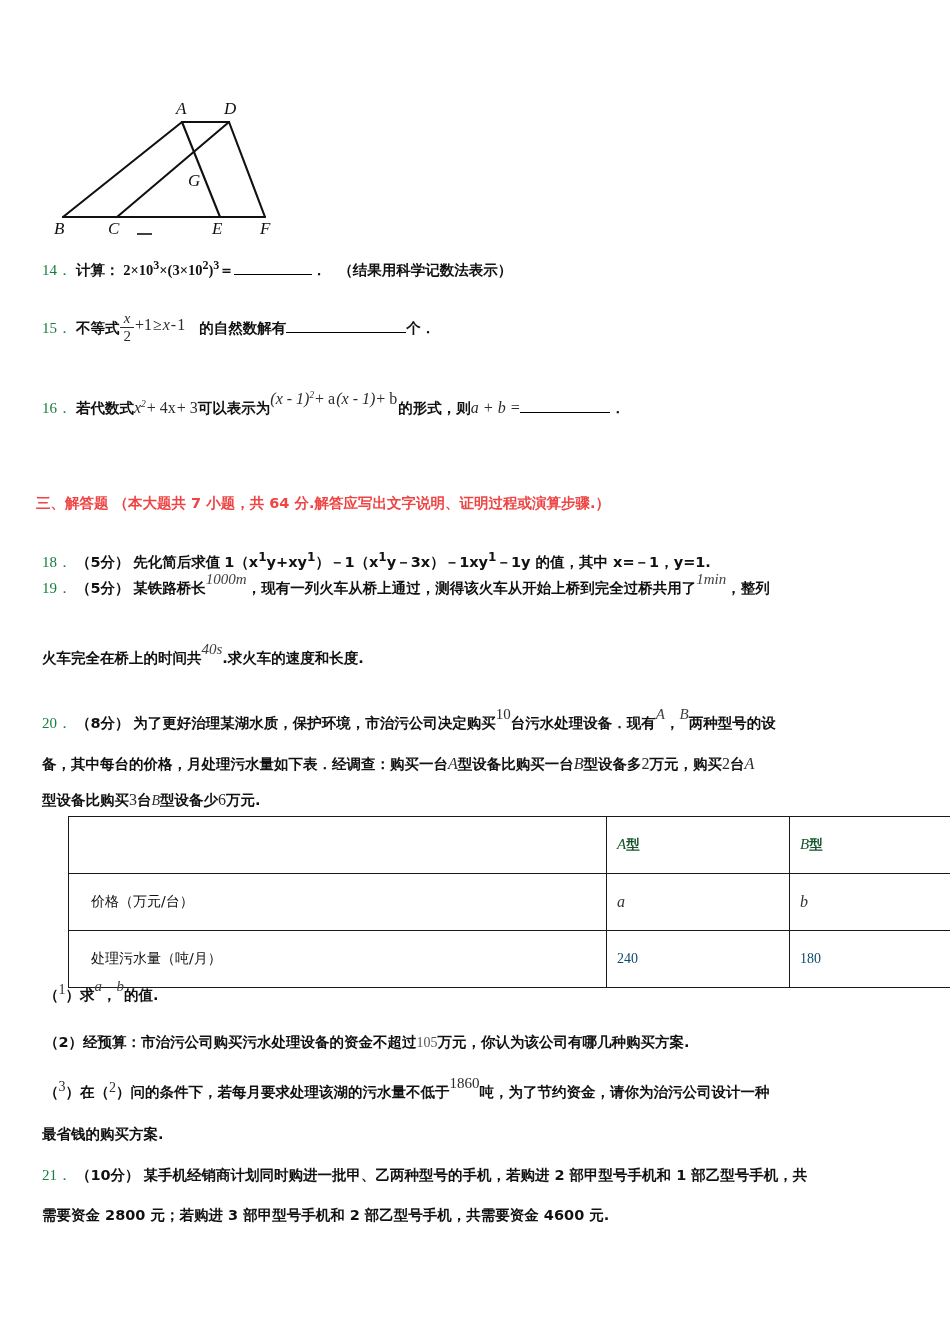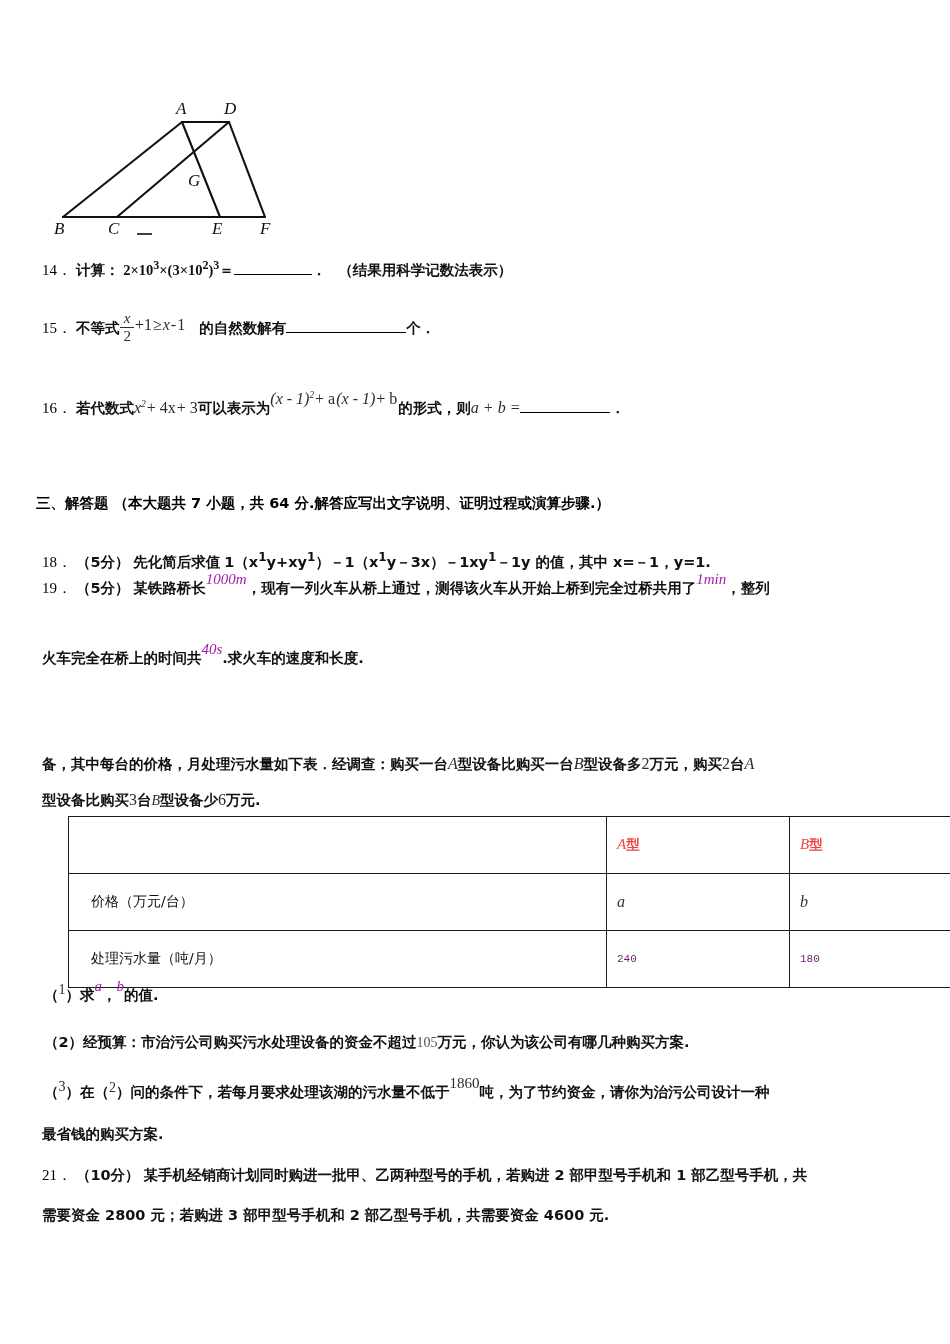--- a/index.html
+++ b/index.html
@@ -36,21 +36,21 @@
   
   .qline {
     position: absolute;
     font-size: 15.5px;
     line-height: 1.5;
     color: #111;
     white-space: nowrap;
   }
   .qnum {
     font-family: "Liberation Serif", serif;
-    color: #000000;
+    color: #15803d;
     font-size: 15px;
   }
   .mi {
     font-family: "Liberation Serif", serif;
     font-style: italic;
     font-size: 16px;
     color: #2b2b2b;
   }
   .mn {
     font-family: "Liberation Serif", serif;
@@ -74,21 +74,21 @@
     font-family: "Liberation Serif", serif;
     font-size: 15px;
     color: #2b2b2b;
   }
   .sup-up-i {
     display: inline-block;
     vertical-align: 9px;
     font-family: "Liberation Serif", serif;
     font-style: italic;
     font-size: 15px;
-    color: #a21caf;
+    color: #404040;
   }
   .blank {
     display: inline-block;
     border-bottom: 1.3px solid #000;
     vertical-align: baseline;
   }
   .bold-cn {
     font-family: "DejaVu Sans", "Liberation Sans", sans-serif;
     font-weight: bold;
     font-size: 14.5px;
@@ -122,21 +122,21 @@
   }
 
   
   .section-head {
     position: absolute;
     left: 36px;
     top: 494px;
     font-family: "DejaVu Sans", "Liberation Sans", sans-serif;
     font-size: 14.5px;
     font-weight: bold;
-    color: #000000;
+    color: #ef4444;
     white-space: nowrap;
   }
 
   
   table.spec {
     position: absolute;
     left: 68px;
     top: 816px;
     width: 830px;
     border-collapse: collapse;
@@ -148,35 +148,35 @@
     padding: 6px 10px;
     vertical-align: middle;
     font-family: "DejaVu Sans", "Liberation Sans", sans-serif;
     font-size: 14px;
     color: #111;
   }
   table.spec td.c-label { width: 505px; padding-left: 22px; }
   table.spec td.c-a { width: 162px; }
   table.spec td.c-b { width: 163px; }
   table.spec td.num-cell {
-    font-family: Liberation Mono, monospace;
-    font-size: 11px;
-    color: #701a75;
+    font-family: Liberation Serif, serif;
+    font-size: 14px;
+    color: #0c4a6e;
   }
   table.spec td.var-cell {
     font-family: "Liberation Serif", serif;
     font-style: italic;
     font-size: 16px;
     color: #333;
   }
   .type-head {
     font-family: "Liberation Serif", serif;
     font-style: italic;
     font-size: 15px;
-    color: #ef4444;
+    color: #14532d;
   }
   .type-head .zh {
     font-family: "DejaVu Sans", "Liberation Sans", sans-serif;
     font-style: normal;
     font-size: 13.5px;
     font-weight: 600;
   }
 </style>
 </head>
 <body>
@@ -237,20 +237,25 @@
 
   <div class="qline" style="left:42px; top:568px;">
     <span class="qnum">19．</span>
     <span class="bold-cn">（5分）</span>
     <span class="bold-cn">某铁路桥长</span><span class="sup-up-i">1000m</span><span class="bold-cn">，现有一列火车从桥上通过，测得该火车从开始上桥到完全过桥共用了</span><span class="sup-up-i">1min</span><span class="bold-cn">，整列</span>
   </div>
   <div class="qline" style="left:42px; top:638px;">
     <span class="bold-cn">火车完全在桥上的时间共</span><span class="sup-up-i">40s</span><span class="bold-cn">.求火车的速度和长度.</span>
   </div>
 
+  <div class="qline" style="left:42px; top:703px;">
+    <span class="qnum">20．</span>
+    <span class="bold-cn">（8分）</span>
+    <span class="bold-cn">为了更好治理某湖水质，保护环境，市治污公司决定购买</span><span class="sup-up">10</span><span class="bold-cn">台污水处理设备．现有</span><span class="sup-up-i">A</span><span class="bold-cn">，</span><span class="sup-up-i">B</span><span class="bold-cn">两种型号的设</span>
+  </div>
   <div class="qline" style="left:42px; top:752px;">
     <span class="bold-cn">备，其中每台的价格，月处理污水量如下表．经调查：购买一台</span><span class="mi">A</span><span class="bold-cn">型设备比购买一台</span><span class="mi">B</span><span class="bold-cn">型设备多</span><span class="mn">2</span><span class="bold-cn">万元，购买</span><span class="mn">2</span><span class="bold-cn">台</span><span class="mi">A</span>
   </div>
   <div class="qline" style="left:42px; top:788px;">
     <span class="bold-cn">型设备比购买</span><span class="mn">3</span><span class="bold-cn">台</span><span class="mi" style="font-size:14px;">B</span><span class="bold-cn">型设备少</span><span class="mn">6</span><span class="bold-cn">万元.</span>
   </div>
 
   <table class="spec">
     <tbody>
       <tr>

